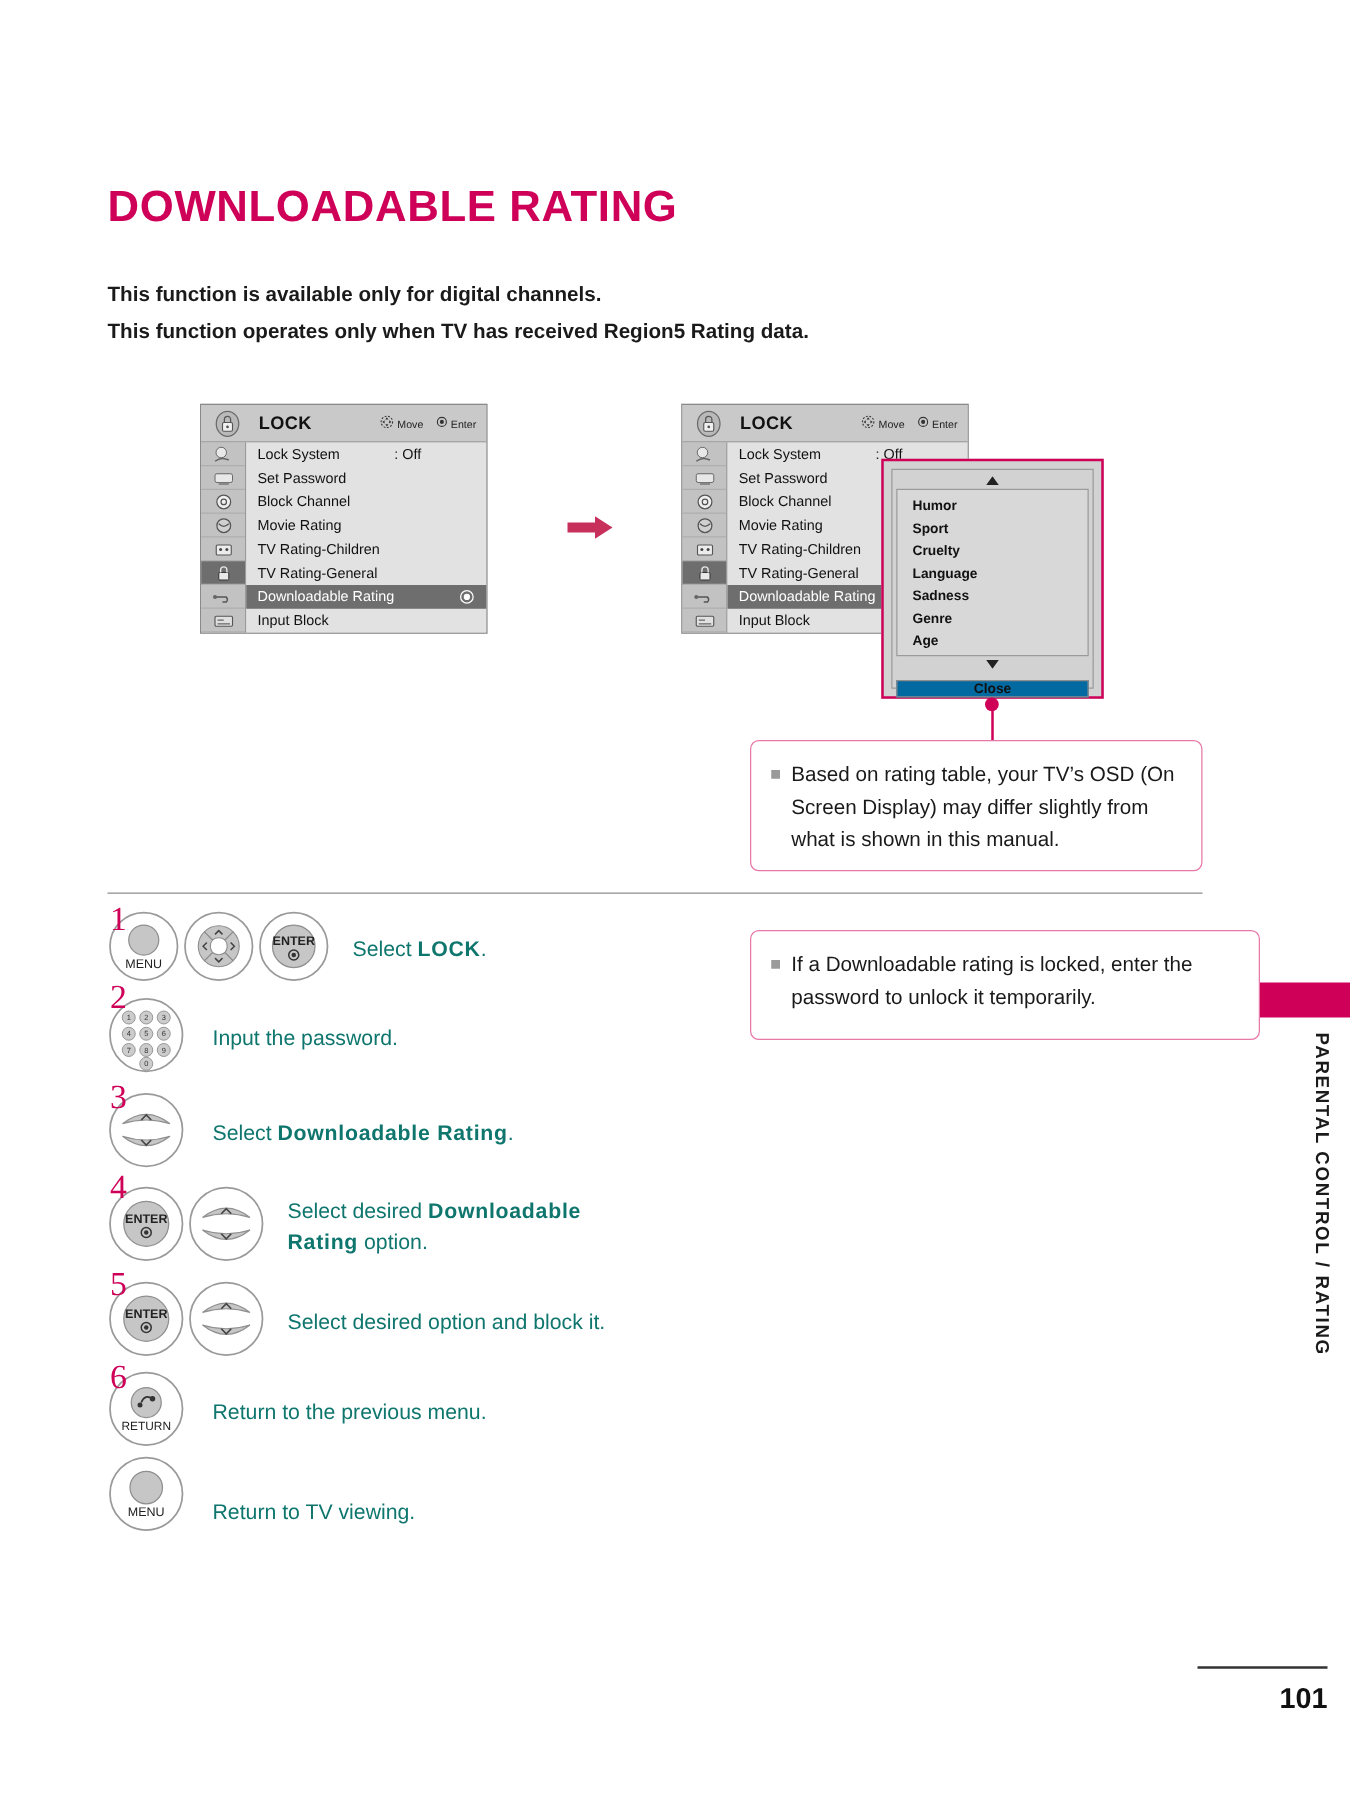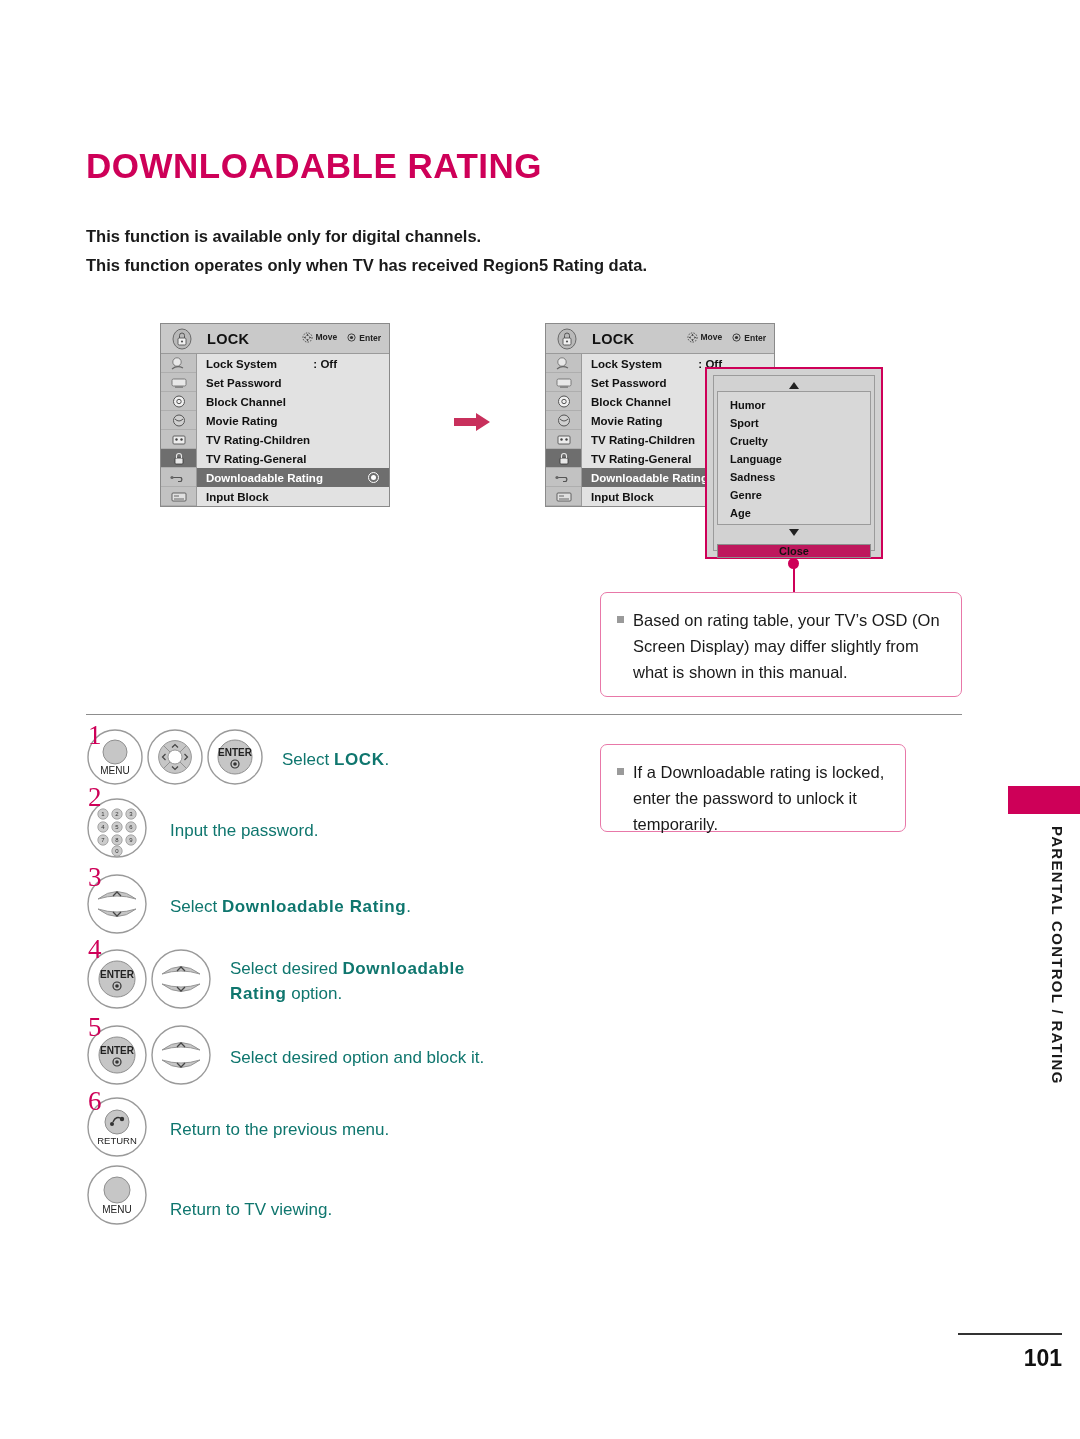--- a/index.html
+++ b/index.html
@@ -60,42 +60,42 @@
     letter-spacing: 0.3px;
   }
   .osd-hints {
     margin-left: auto;
     display: flex;
     align-items: center;
     gap: 10px;
     padding-right: 8px;
   }
   .osd-hint {
-    display: flex; align-items: flex-start; gap: 3px;
-    font-size: 8.5px; font-weight: bold; color: #222;
+    display: flex; align-items: center; gap: 3px;
+    font-size: 8.5px; font-weight: normal; color: #222;
   }
   .osd-body { display: flex; }
   .osd-iconcol {
     width: 36px;
     background: #c2c2c2;
     border-right: 1px solid #9a9a9a;
   }
   .osd-iconcell {
     height: 19px;
     border-bottom: 1px solid #aeaeae;
     display: flex; align-items: center; justify-content: center;
   }
   .osd-iconcell.active { background: #6e6e6e; }
   .osd-items { flex: 1; background: #e2e2e2; }
   .osd-item {
     height: 19px;
     display: flex; align-items: center;
     padding-left: 9px;
     font-size: 11.5px;
-    font-weight: bold;
+    font-weight: normal;
     color: #111;
     position: relative;
   }
   .osd-item.selected {
     background: #6e6e6e;
     color: #ffffff;
   }
   .osd-item .val { margin-left: auto; margin-right: 52px; }
   .osd-item .radio {
     position: absolute; right: 10px;
@@ -148,21 +148,21 @@
     font-weight: bold;
     color: #111;
     padding: 0 0 0 12px;
     line-height: 18px;
   }
   .rating-sep {
     height: 1px; background: #b5b5b5; margin: 3px 2px 4px 2px;
   }
   .rating-close {
     height: 19px;
-    background: #be185d;
+    background: #0369a1;
     border: 1px solid #8d8d8d;
     display: flex; align-items: center; justify-content: center;
     font-size: 11px; font-weight: bold; color: #111;
   }
   .popup-dot {
     position: absolute;
     left: 788px; top: 558px;
     width: 11px; height: 11px;
     border-radius: 50%;
     background: #CE0058;
@@ -189,21 +189,21 @@
     margin-top: 9px; margin-right: 9px;
     flex: none;
   }
   .note-text {
     font-size: 16.5px;
     line-height: 26px;
     color: #1a1a1a;
   }
 
   #note-osd { left: 600px; top: 592px; width: 362px; height: 105px; }
-  #note-lock { left: 600px; top: 744px; width: 306px; height: 88px; }
+  #note-lock { left: 600px; top: 744px; width: 408px; height: 88px; }
 
   
   .divider {
     position: absolute;
     left: 86px; top: 714px;
     width: 876px; height: 1px;
     background: #8d8d8d;
   }
 
   

